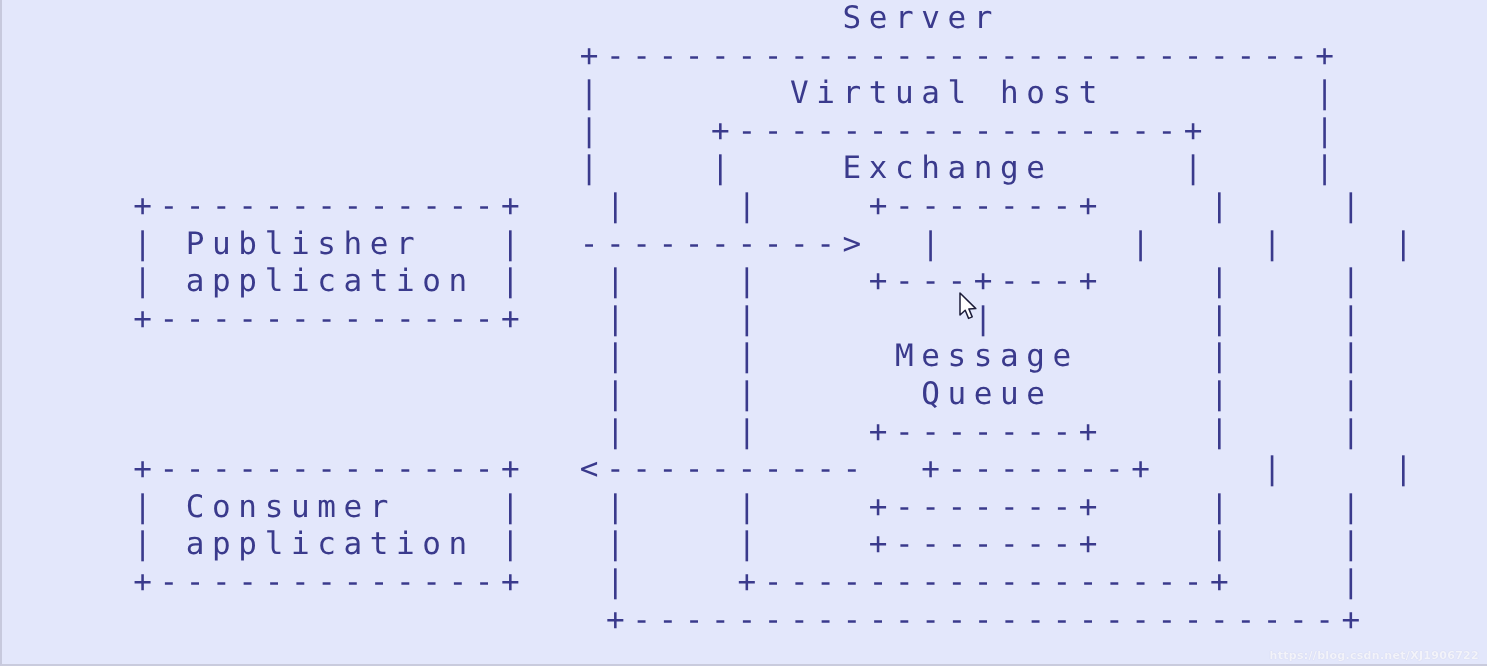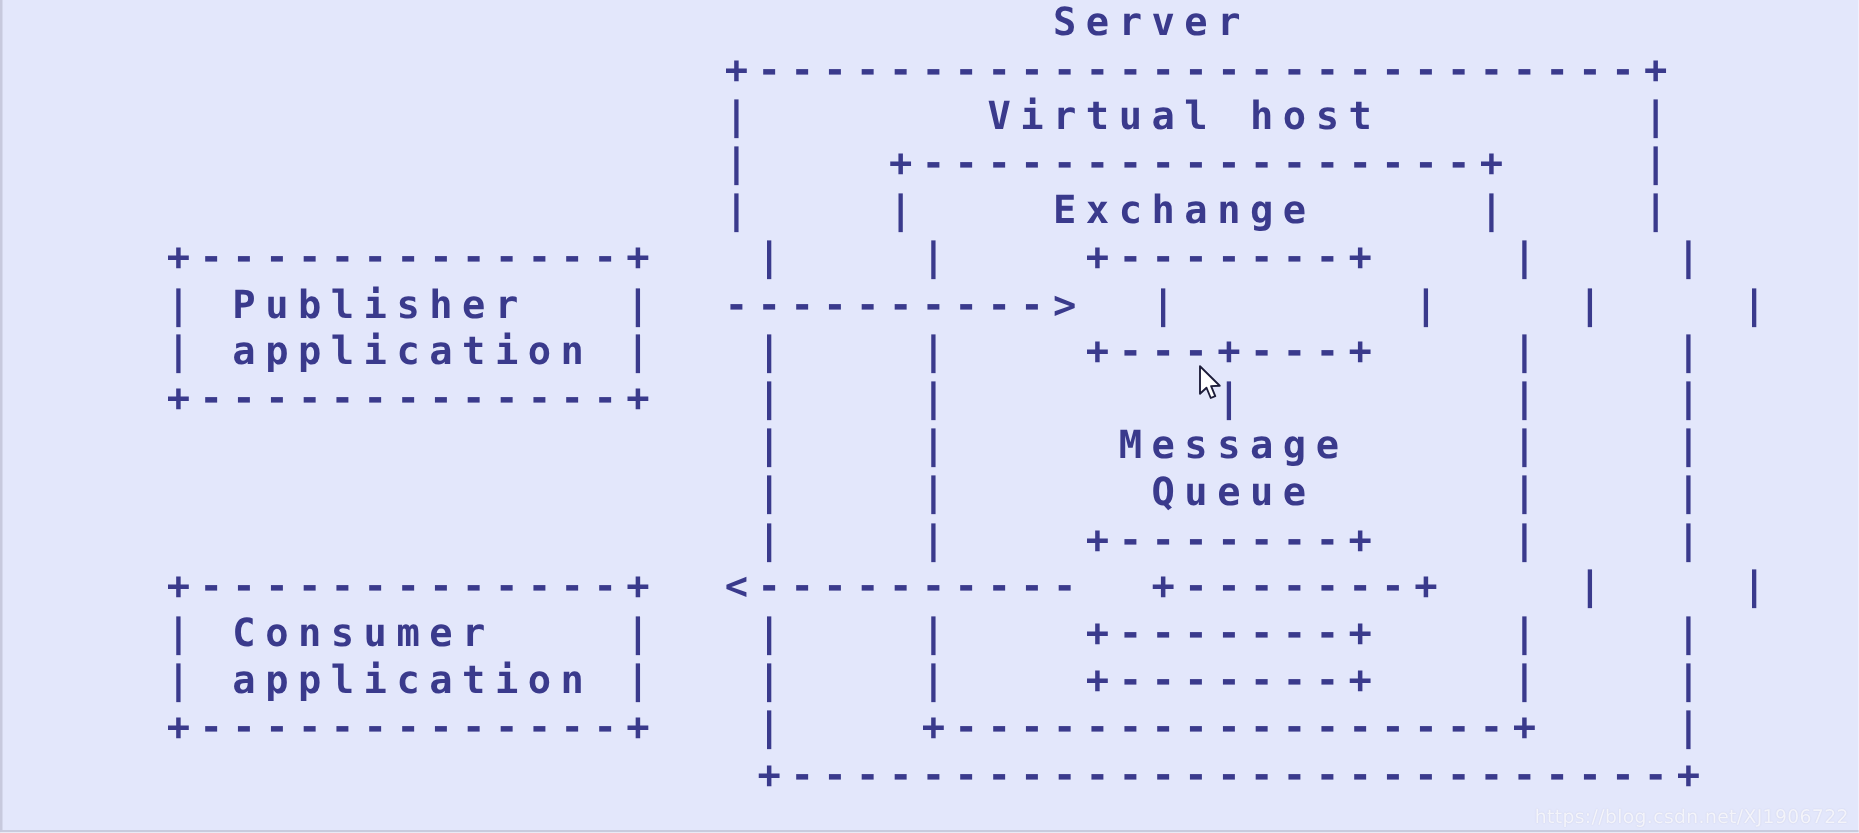--- a/index.html
+++ b/index.html
@@ -32,43 +32,43 @@
     color: #3a3a8c;
     white-space: pre;
     -webkit-font-smoothing: antialiased;
     text-rendering: geometricPrecision;
     user-select: text;
   }
   #ascii-art .row {
     display: block;
     height: 37.6px;
     white-space: pre;
-    font-weight: bold;
   }
   
   #mouse-cursor {
     position: absolute;
     left: 957px;
     top: 292px;
     width: 22px;
     height: 32px;
     pointer-events: none;
   }
   
   #watermark {
     position: absolute;
     right: 8px;
     bottom: 2px;
     font-family: "DejaVu Sans", "Liberation Sans", sans-serif;
-    font-size: 15px;
+    font-size: 11px;
     letter-spacing: 0.3px;
     color: rgba(255, 255, 255, 0.78);
     text-shadow: 0 0 1px rgba(160,160,200,0.45);
     white-space: nowrap;
     user-select: none;
+    font-weight: bold;
   }
 </style>
 </head>
 <body>
 
 <div id="screenshot" style="background: rgb(227, 231, 251);">
 
   <pre id="ascii-art" style="color: rgb(58, 58, 140);"><span class="row">                                Server</span><span class="row">                      +---------------------------+</span><span class="row">                      |       Virtual host        |</span><span class="row">                      |    +-----------------+    |</span><span class="row">                      |    |    Exchange     |    |</span><span class="row">     +-------------+   |    |    +-------+    |    |</span><span class="row">     | Publisher   |  ----------&gt;  |       |    |    |</span><span class="row">     | application |   |    |    +---+---+    |    |</span><span class="row">     +-------------+   |    |        |        |    |</span><span class="row">                       |    |     Message     |    |</span><span class="row">                       |    |      Queue      |    |</span><span class="row">                       |    |    +-------+    |    |</span><span class="row">     +-------------+  &lt;----------  +-------+    |    |</span><span class="row">     | Consumer    |   |    |    +-------+    |    |</span><span class="row">     | application |   |    |    +-------+    |    |</span><span class="row">     +-------------+   |    +-----------------+    |</span><span class="row">                       +---------------------------+</span></pre>
 
   <svg id="mouse-cursor" viewBox="0 0 22 32" xmlns="http://www.w3.org/2000/svg" style="left: 957px; top: 292px;">

